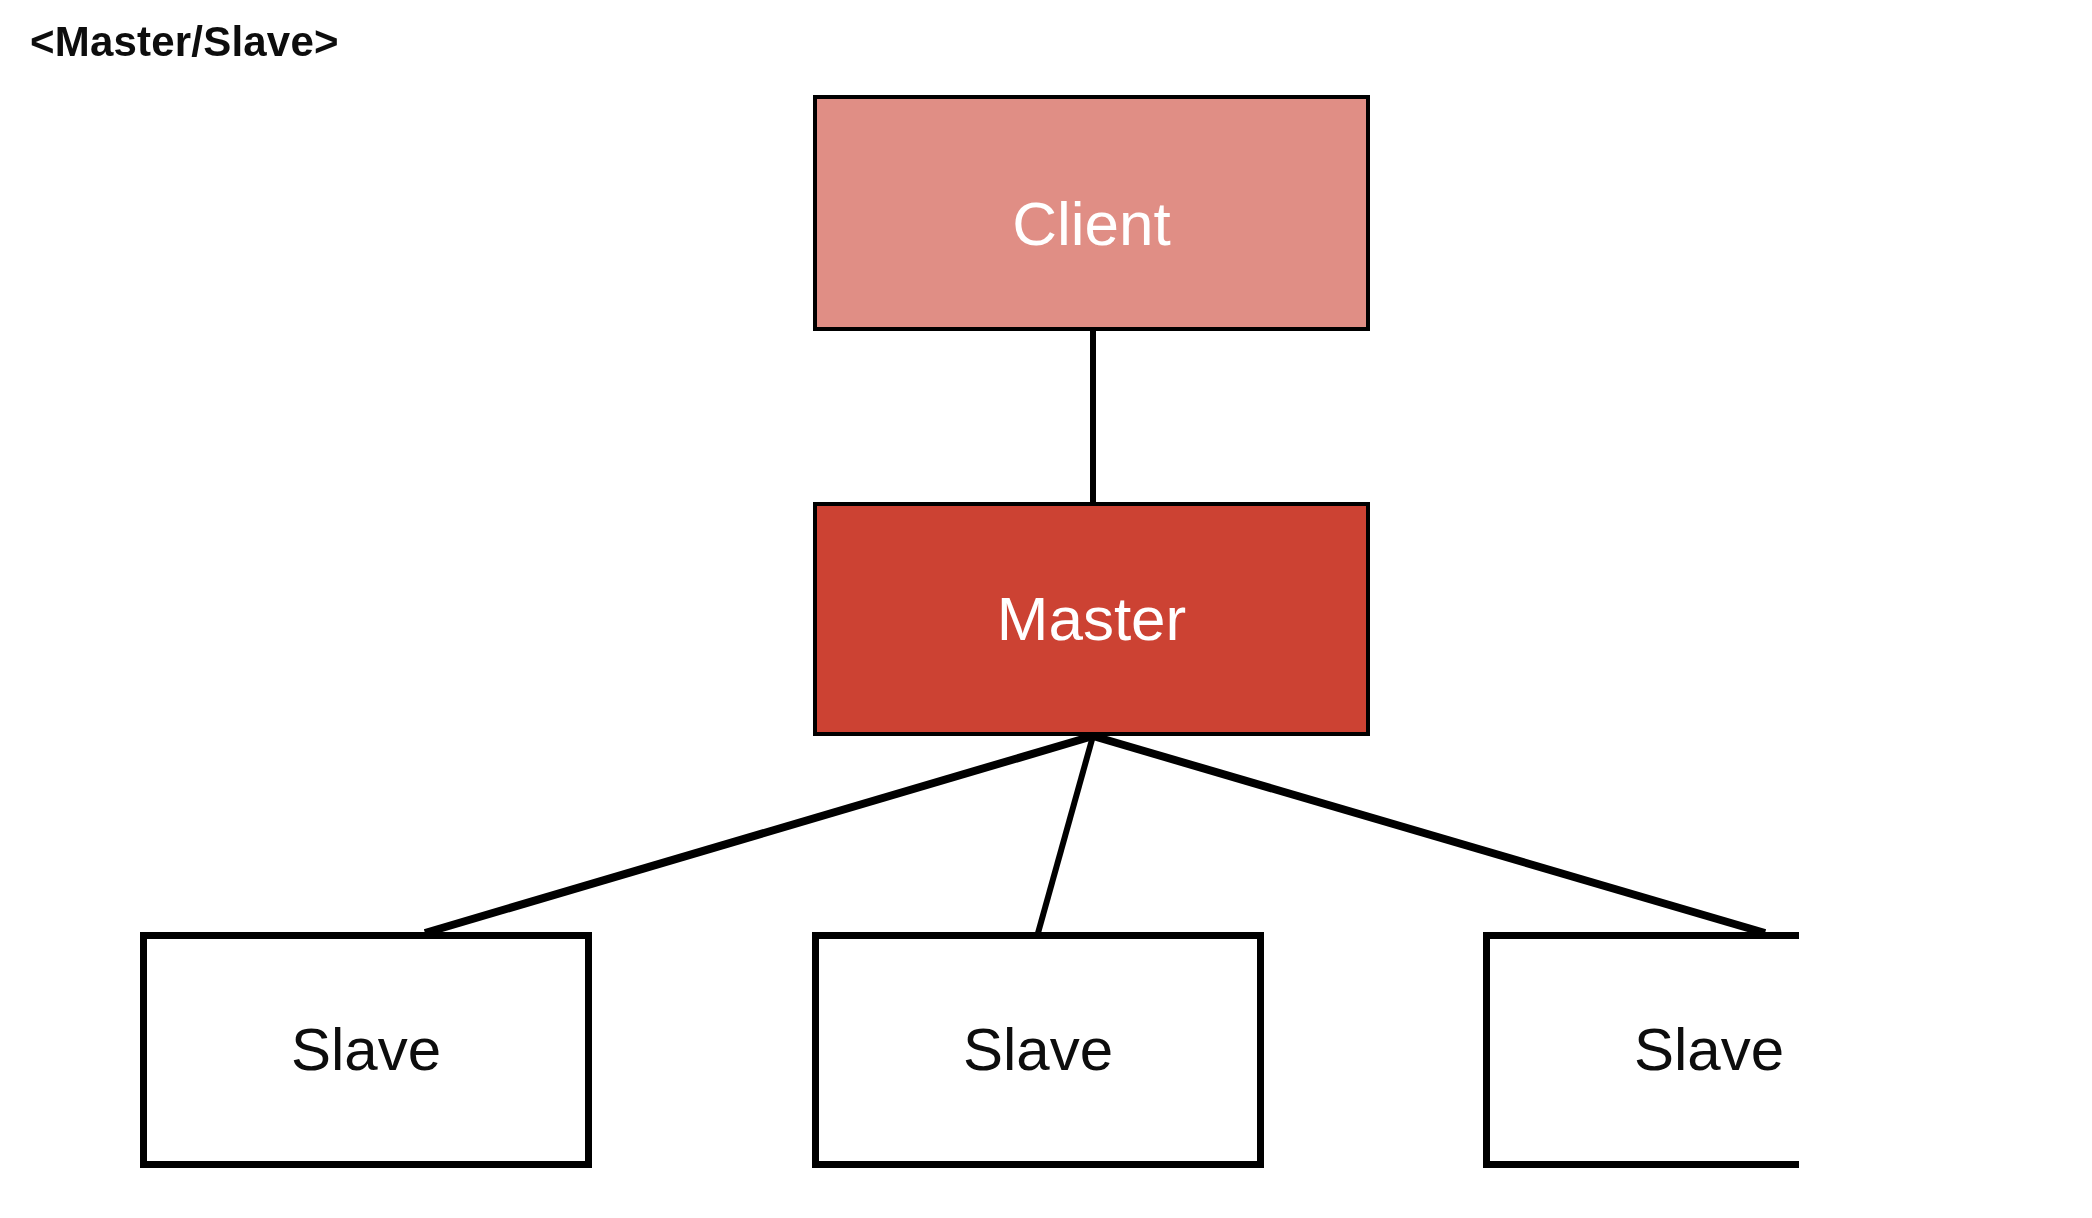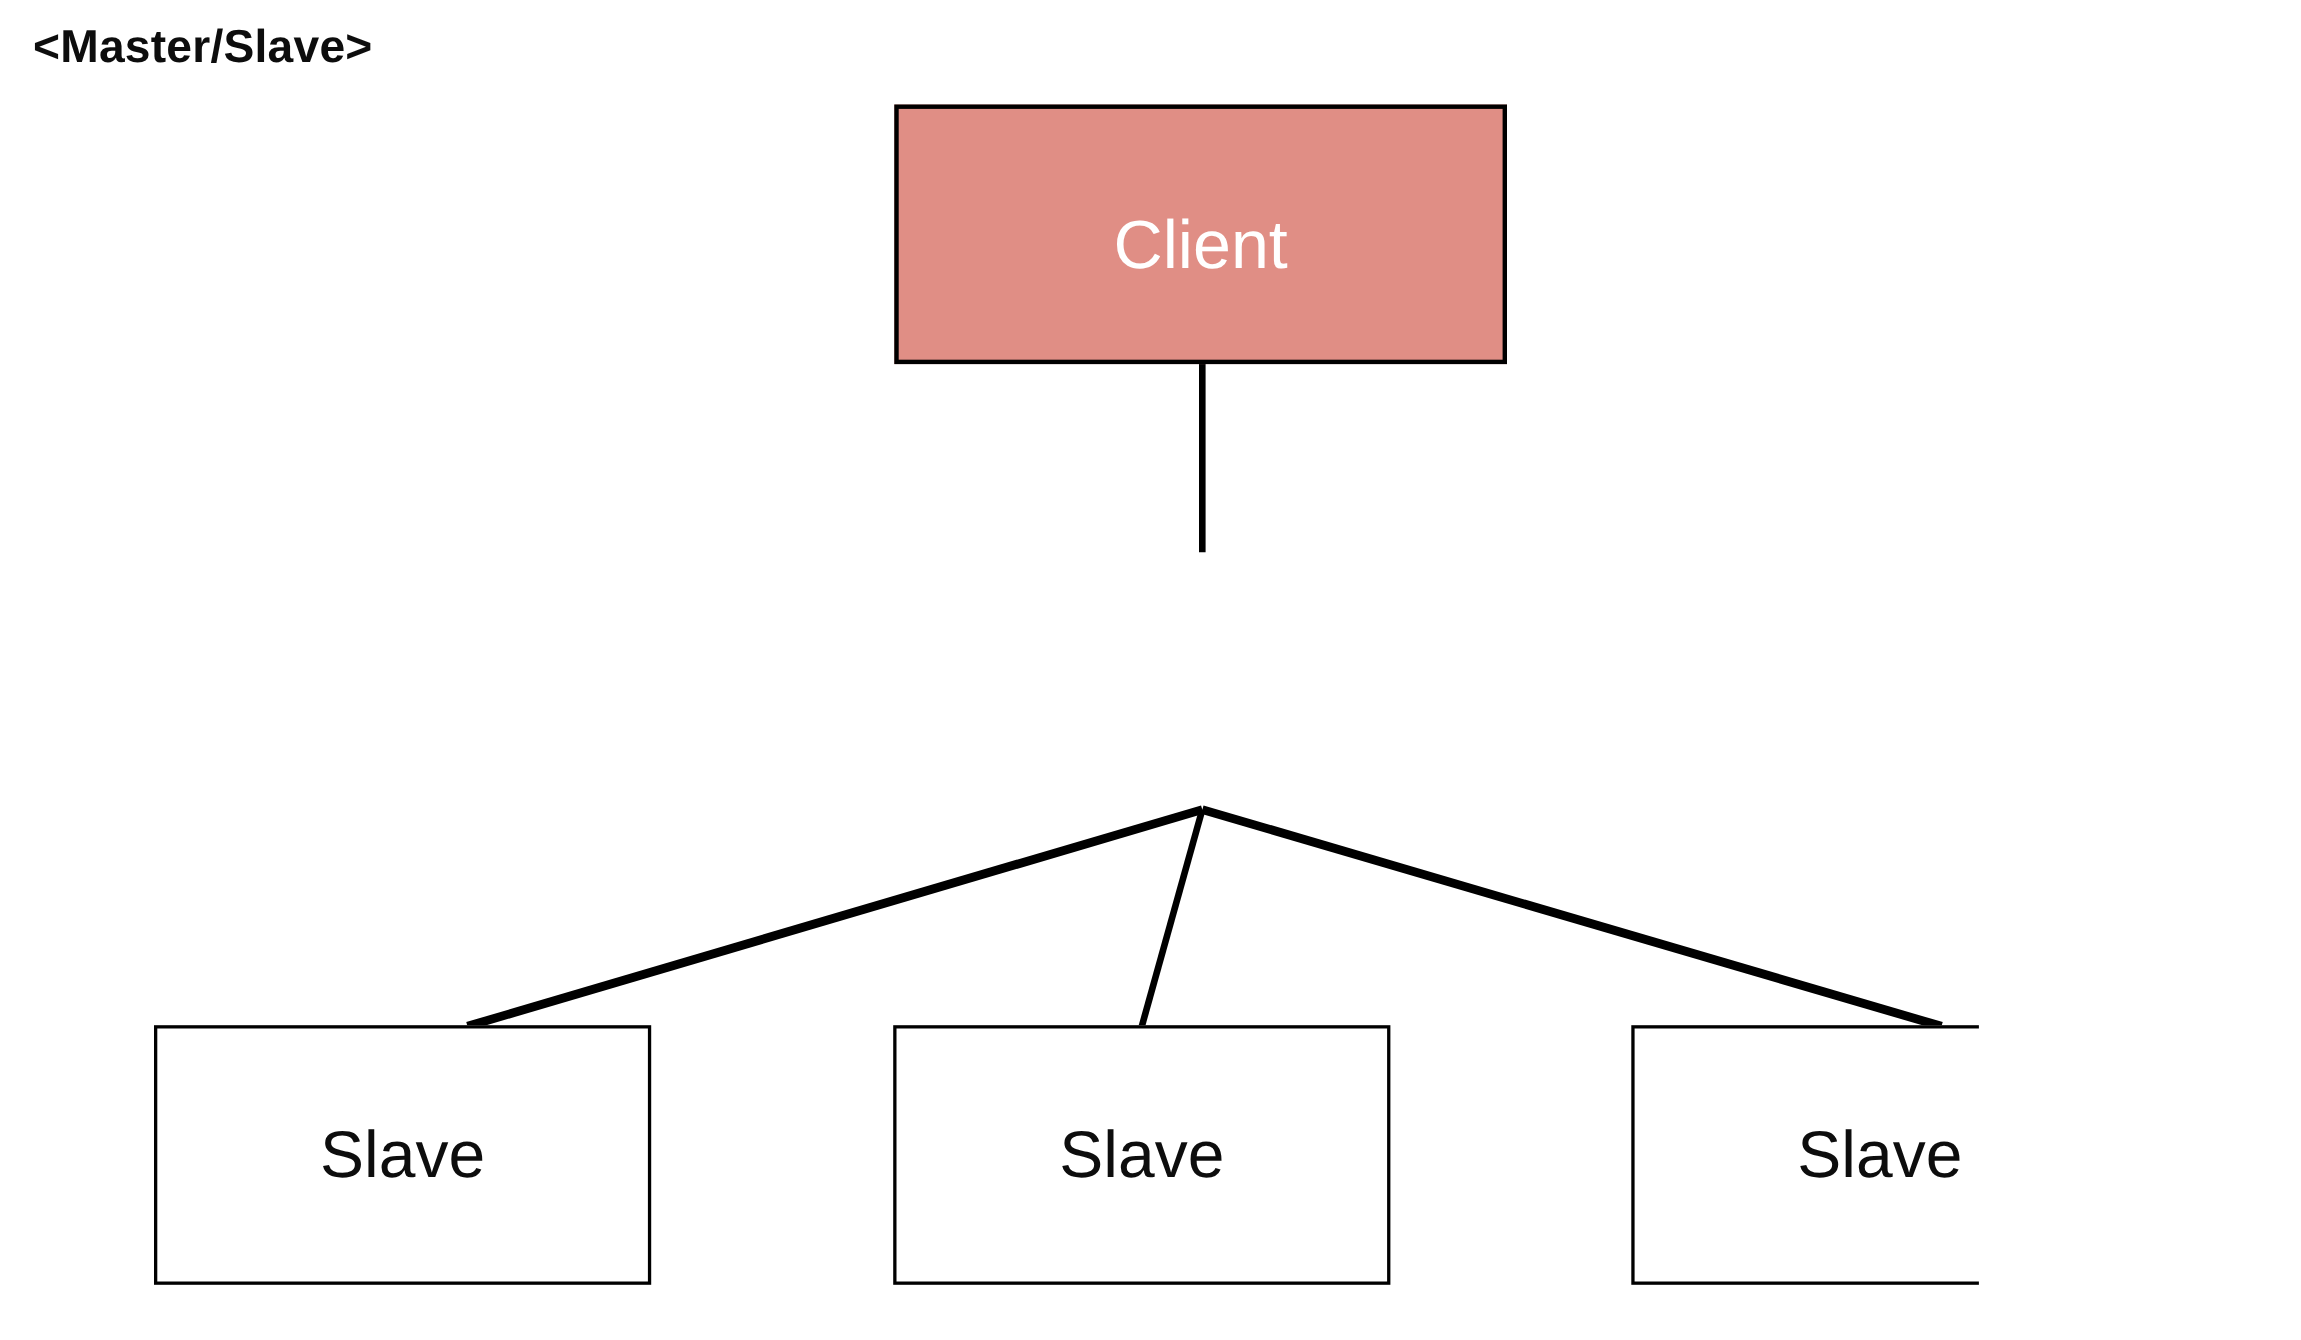--- a/index.html
+++ b/index.html
@@ -73,21 +73,21 @@
   }
   .node-master .node-label {
     color: #ffffff;
     font-size: 62px;
   }
   .node-slave {
     top: 932px;
     width: 452px;
     height: 236px;
     background: #ffffff;
-    border: 3px solid #6d28d9;
+    border: 7px solid #6d28d9;
     z-index: 3;
   }
   .node-slave .node-label {
     color: #0d0d0d;
     font-size: 60px;
   }
   .slave-1 { left: 140px; }
   .slave-2 { left: 812px; }
   .slave-3 { left: 1483px; }
 </style>
@@ -102,20 +102,23 @@
     <line x1="1093" y1="331" x2="1093" y2="502" stroke="#000000" stroke-width="6"></line>
     <line x1="1093" y1="736" x2="425" y2="933" stroke="#000000" stroke-width="8"></line>
     <line x1="1093" y1="736" x2="1038" y2="933" stroke="#000000" stroke-width="6"></line>
     <line x1="1093" y1="736" x2="1765" y2="933" stroke="#000000" stroke-width="8"></line>
   </svg>
 
   <div class="node node-client" style="background: rgb(224, 142, 133); border-color: rgb(0, 0, 0);">
     <span class="node-label" style="color: rgb(255, 255, 255);">Client</span>
   </div>
 
+  <div class="node node-master" style="background: rgb(204, 66, 51); border-color: rgb(0, 0, 0);">
+    <span class="node-label" style="color: rgb(255, 255, 255);">Master</span>
+  </div>
 
   <div class="node node-slave slave-1" style="background: rgb(255, 255, 255); border-color: rgb(0, 0, 0);">
     <span class="node-label" style="color: rgb(13, 13, 13);">Slave</span>
   </div>
 
   <div class="node node-slave slave-2" style="background: rgb(255, 255, 255); border-color: rgb(0, 0, 0);">
     <span class="node-label" style="color: rgb(13, 13, 13);">Slave</span>
   </div>
 
   <div class="node node-slave slave-3" style="background: rgb(255, 255, 255); border-color: rgb(0, 0, 0);">

